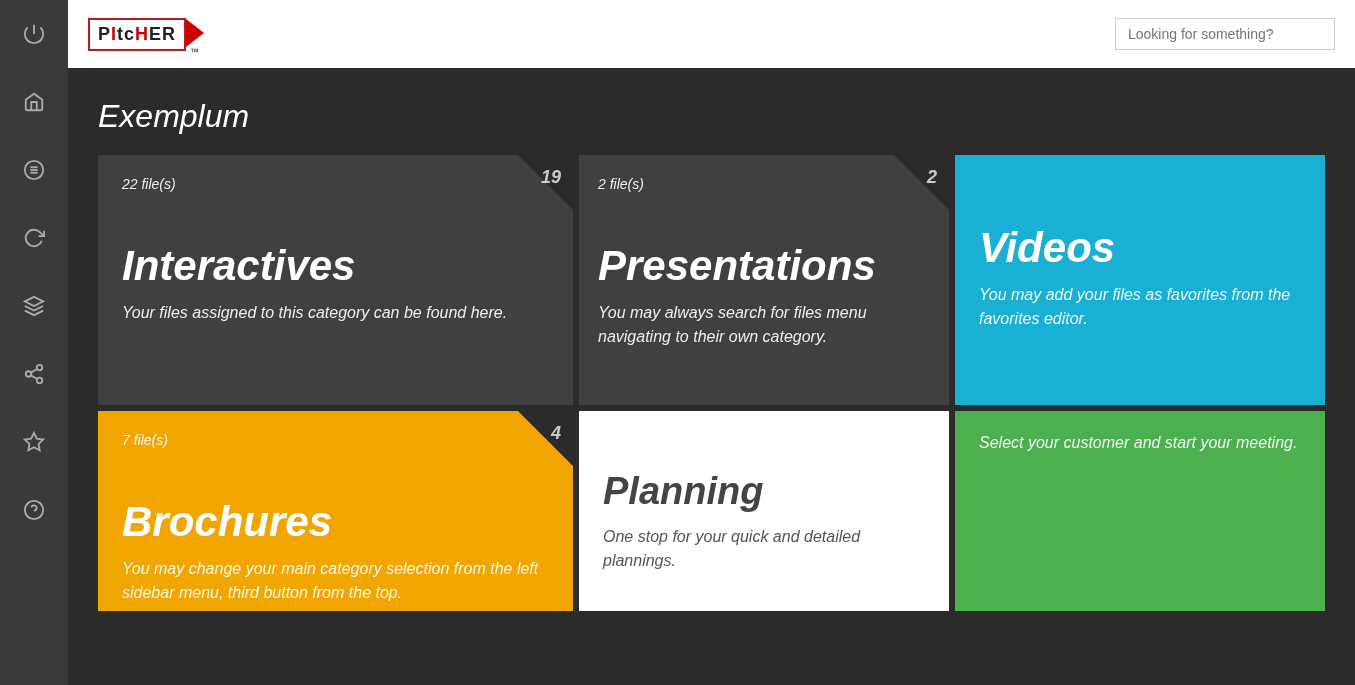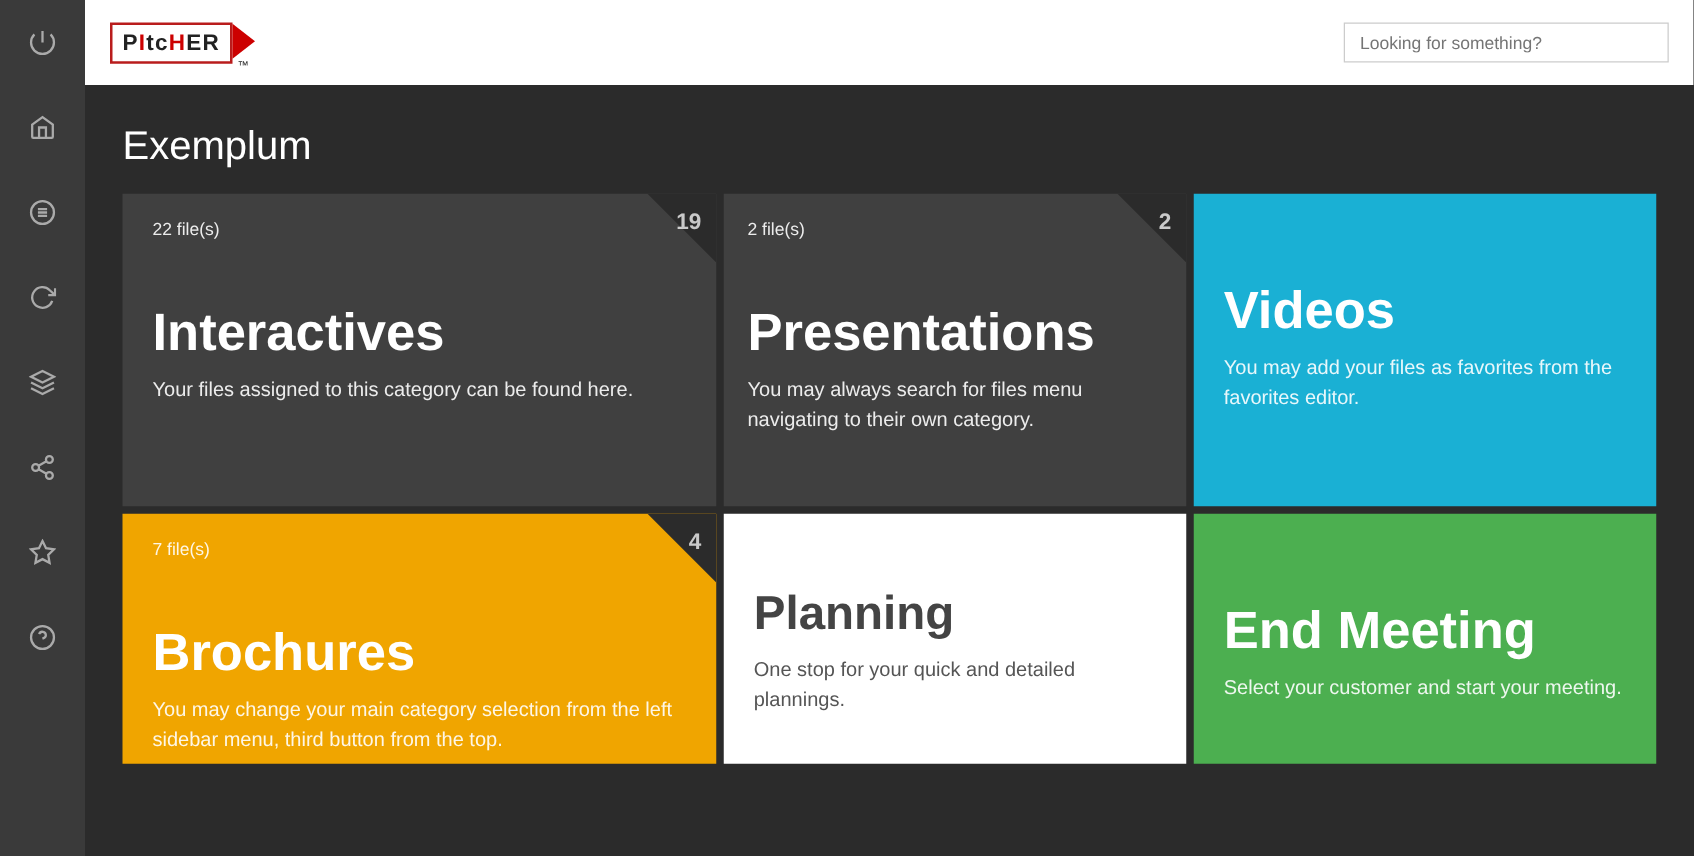--- a/index.html
+++ b/index.html
@@ -75,30 +75,31 @@
       font-size: 9px;
       vertical-align: super;
       color: #222;
       margin-left: 2px;
     }
     .search-input {
       border: 1px solid #ccc;
       padding: 7px 12px;
       font-size: 14px;
       color: #999;
-      width: 260px;
+      width: 220px;
       outline: none;
     }
 
     
     .content {
       flex: 1;
       padding: 30px 30px 20px 30px;
       background: #2b2b2b;
       overflow: hidden;
+      font-style: italic;
     }
     .page-title {
       color: #fff;
       font-size: 32px;
       font-weight: 400;
       margin-bottom: 20px;
     }
 
     
     .grid {
@@ -276,19 +277,18 @@
         <div class="card-title">Brochures</div>
         <div class="card-desc">You may change your main category selection from the left sidebar menu, third button from the top.</div>
       </div>
 
       <div class="card card-planning">
         <div class="card-title">Planning</div>
         <div class="card-desc">One stop for your quick and detailed plannings.</div>
       </div>
 
       <div class="card card-end-meeting">
-        <div class="card-title">End Meeting</div>
         <div class="card-desc">Select your customer and start your meeting.</div>
       </div>
 
     </div>
   </div>
 </div>
 
 </body></html>

